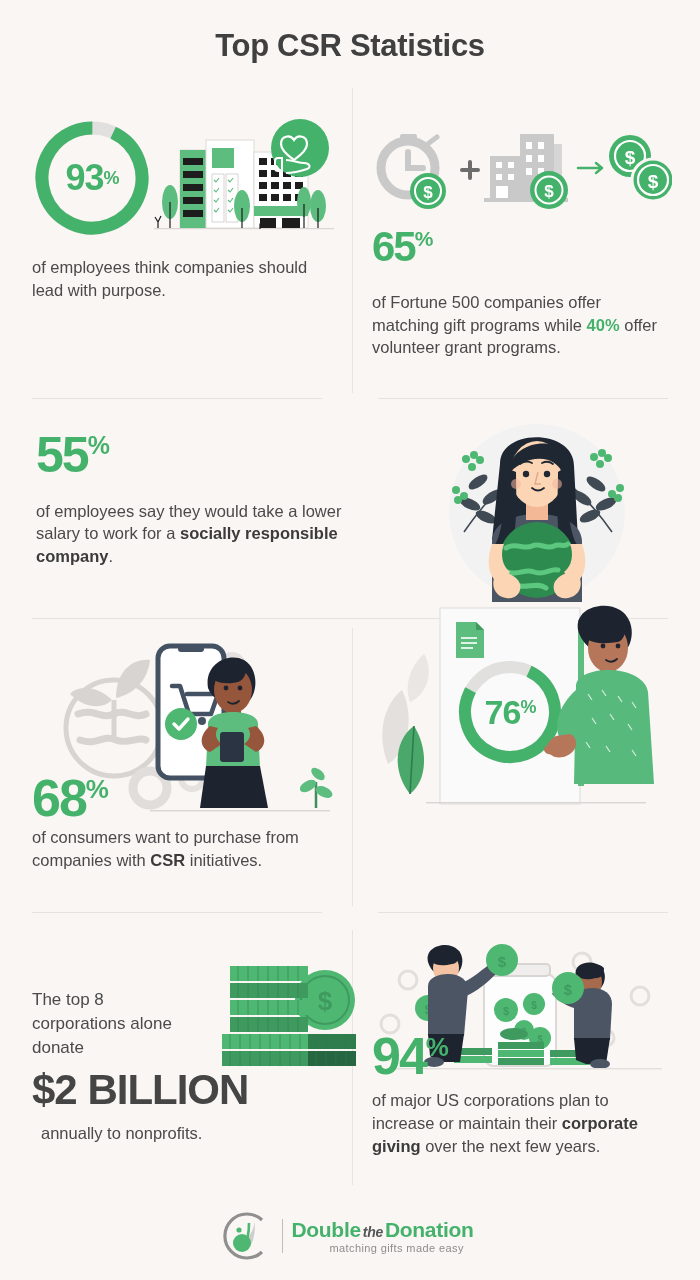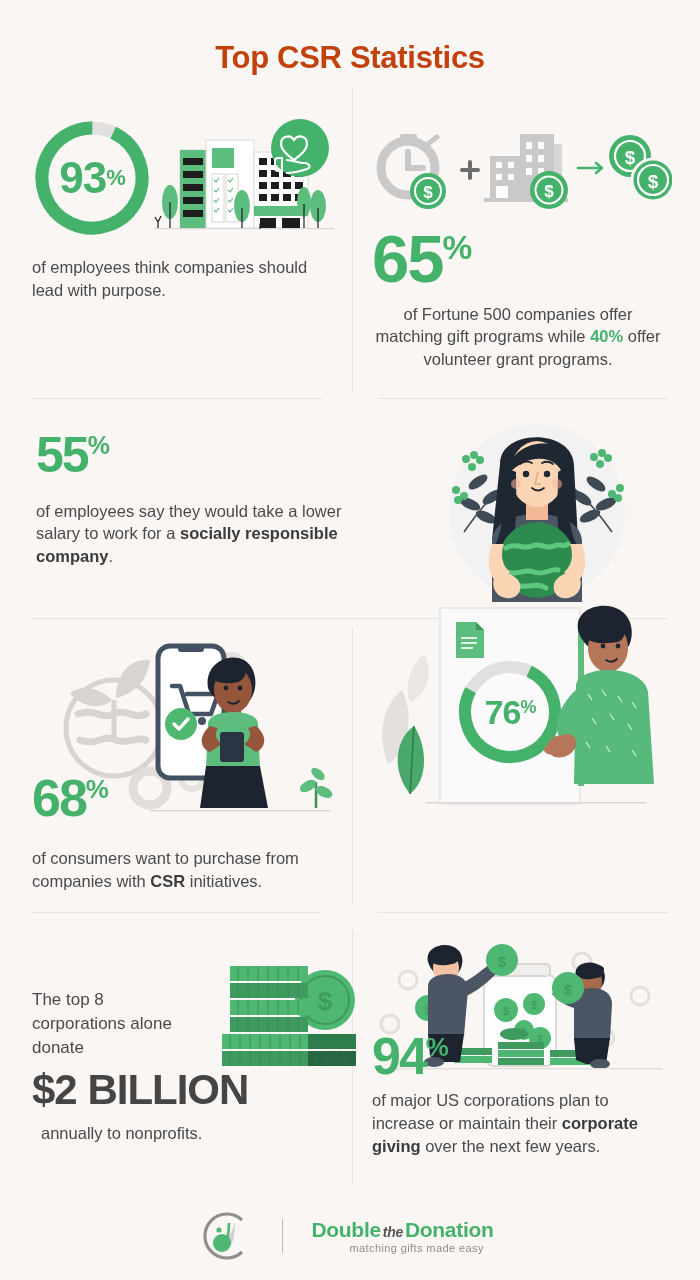--- a/index.html
+++ b/index.html
@@ -8,25 +8,25 @@
     width: 700px; height: 1280px;
     background: #faf6f4;
     font-family: "Liberation Sans", sans-serif;
     overflow: hidden;
   }
   .page { position: relative; width: 700px; height: 1280px; background: #faf6f4; }
 
   
   .title {
     text-align: center;
-    color: #c2410c;
+    color: #404040;
     font-size: 31px;
     font-weight: bold;
     letter-spacing: -0.3px;
-    padding-top: 40px;
+    padding-top: 28px;
   }
 
   
   .hdiv { position: absolute; height: 1px; background: #e8e2df; }
   .vdiv { position: absolute; width: 1px; background: #eae4e1; }
 
   
   .blk { position: absolute; }
   .pct {
     color: #45b26b;
@@ -49,21 +49,21 @@
   .donut .num {
     position: absolute; inset: 0;
     display: flex; align-items: center; justify-content: center;
     color: #45b26b; font-weight: bold; letter-spacing: -1px;
   }
   .donut .num .sym { font-size: 0.5em; vertical-align: super; }
 
   
   .footer {
     position: absolute; left: 0; right: 4px; bottom: 18px;
-    display: flex; align-items: center; justify-content: center; gap: 28px;
+    display: flex; align-items: center; justify-content: center; gap: 8px;
   }
   .logo-text { display: flex; flex-direction: column; line-height: 1; }
   .logo-main { font-size: 21px; font-weight: bold; color: #45b26b; letter-spacing: -0.3px; }
   .logo-main .the { font-size: 14px; font-style: italic; font-weight: bold; color: #555; padding: 0 2px; }
   .logo-main .dk { color: #45b26b; }
   .logo-sub { font-size: 11px; color: #8d8d8d; letter-spacing: 0.4px; margin-top: 3px; margin-left: 38px; }
   .logo-sep { width: 1px; height: 34px; background: #bdbdbd; }
 </style>
 </head>
 <body>
@@ -86,21 +86,21 @@
 
   <div class="blk" style="left:32px; top:118px; width:300px;">
 
     <div style="position:relative; height:120px;">
 
       <div class="donut" style="width:120px; height:120px;">
         <svg width="120" height="120" viewBox="0 0 120 120">
           <circle cx="60" cy="60" r="50" fill="none" stroke="#e2e0de" stroke-width="13"></circle>
           <circle cx="60" cy="60" r="50" fill="none" stroke="#45b26b" stroke-width="13" stroke-dasharray="292.2 314.2" stroke-dashoffset="0" transform="rotate(-65 60 60)" stroke-linecap="butt"></circle>
         </svg>
-        <div class="num" style="font-size:44px;">
+        <div class="num" style="font-size:36px;">
           <span>93</span>
             <span class="sym">%</span>
         </div>
       </div>
 
       <svg style="position:absolute; left:122px; top:0px;" width="180" height="120" viewBox="0 0 180 120">
 
         <rect x="0" y="110" width="180" height="1.2" fill="#d9d5d2"></rect>
 
         <rect x="26" y="32" width="26" height="78" fill="#ffffff" stroke="#dedad7" stroke-width="1"></rect>
@@ -216,25 +216,25 @@
       <path d="M206 50 h24 M224 45 l6 5 l-6 5" fill="none" stroke="#45b26b" stroke-width="2.5" stroke-linecap="round" stroke-linejoin="round"></path>
 
       <circle cx="258" cy="38" r="21" fill="#45b26b"></circle>
       <circle cx="258" cy="38" r="15" fill="none" stroke="#ffffff" stroke-width="2.2"></circle>
       <text x="258" y="46" font-size="19" font-weight="bold" fill="#ffffff" text-anchor="middle" font-family="Liberation Sans, sans-serif">$</text>
       <circle cx="281" cy="62" r="21" fill="#45b26b" stroke="#faf6f4" stroke-width="3"></circle>
       <circle cx="281" cy="62" r="15" fill="none" stroke="#ffffff" stroke-width="2.2"></circle>
       <text x="281" y="70" font-size="19" font-weight="bold" fill="#ffffff" text-anchor="middle" font-family="Liberation Sans, sans-serif">$</text>
     </svg>
 
-    <div class="pct" style="font-size:67px; margin-top:10px;">
+    <div class="pct" style="font-size:42px; margin-top:10px;">
       <span>65</span><span class="sym">%</span>
     </div>
 
-    <div class="body-text" style="margin-top:12px; width:292px;text-align:center;">
+    <div class="body-text" style="margin-top:24px; width:292px;">
       <span>of Fortune 500 companies offer matching gift programs while </span><span class="g">40%</span><span> offer volunteer grant programs.</span>
     </div>
   </div>
 
   <div class="blk" style="left:36px; top:432px; width:350px;">
     <div class="pct" style="font-size:50px;">
       <span>55</span><span class="sym">%</span>
     </div>
     <div class="body-text" style="margin-top:20px; width:340px;">
       <span>of employees say they would take a lower salary to work for a </span><b>socially responsible company</b><span>.</span>
@@ -361,21 +361,21 @@
       <path d="M284 180 v-26" stroke="#3f8f5b" stroke-width="2.5"></path>
       <ellipse cx="276" cy="158" rx="9" ry="5" transform="rotate(-30 276 158)" fill="#5cbd7e"></ellipse>
       <ellipse cx="292" cy="164" rx="9" ry="5" transform="rotate(25 292 164)" fill="#5cbd7e"></ellipse>
       <ellipse cx="286" cy="146" rx="8" ry="4.5" transform="rotate(40 286 146)" fill="#5cbd7e"></ellipse>
     </svg>
 
     <div class="pct" style="font-size:52px; margin-top:-58px; position:relative; z-index:3;">
       <span>68</span><span class="sym">%</span>
     </div>
 
-    <div class="body-text" style="margin-top:24px; width:290px;">
+    <div class="body-text" style="margin-top:3px; width:290px;">
       <span>of consumers want to purchase from companies with </span><b>CSR</b><span> initiatives.</span>
     </div>
   </div>
 
   <div class="blk" style="left:370px; top:594px; width:300px;">
 
     <svg width="300" height="212" viewBox="0 0 300 212">
 
       <path d="M18 170 C6 140 14 110 32 96 C44 120 40 156 18 170 Z" fill="#e3e0dd"></path>
       <path d="M54 60 C40 72 34 92 40 108 C58 100 64 76 54 60 Z" fill="#e9e6e3"></path>

